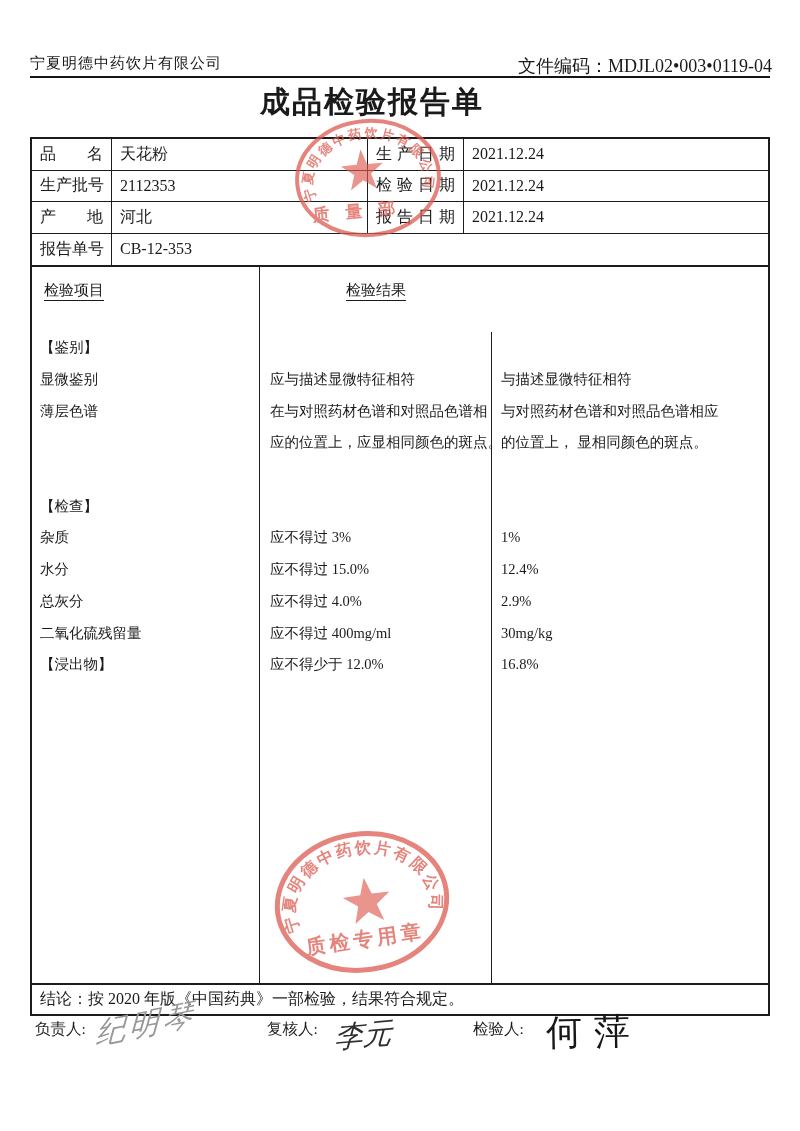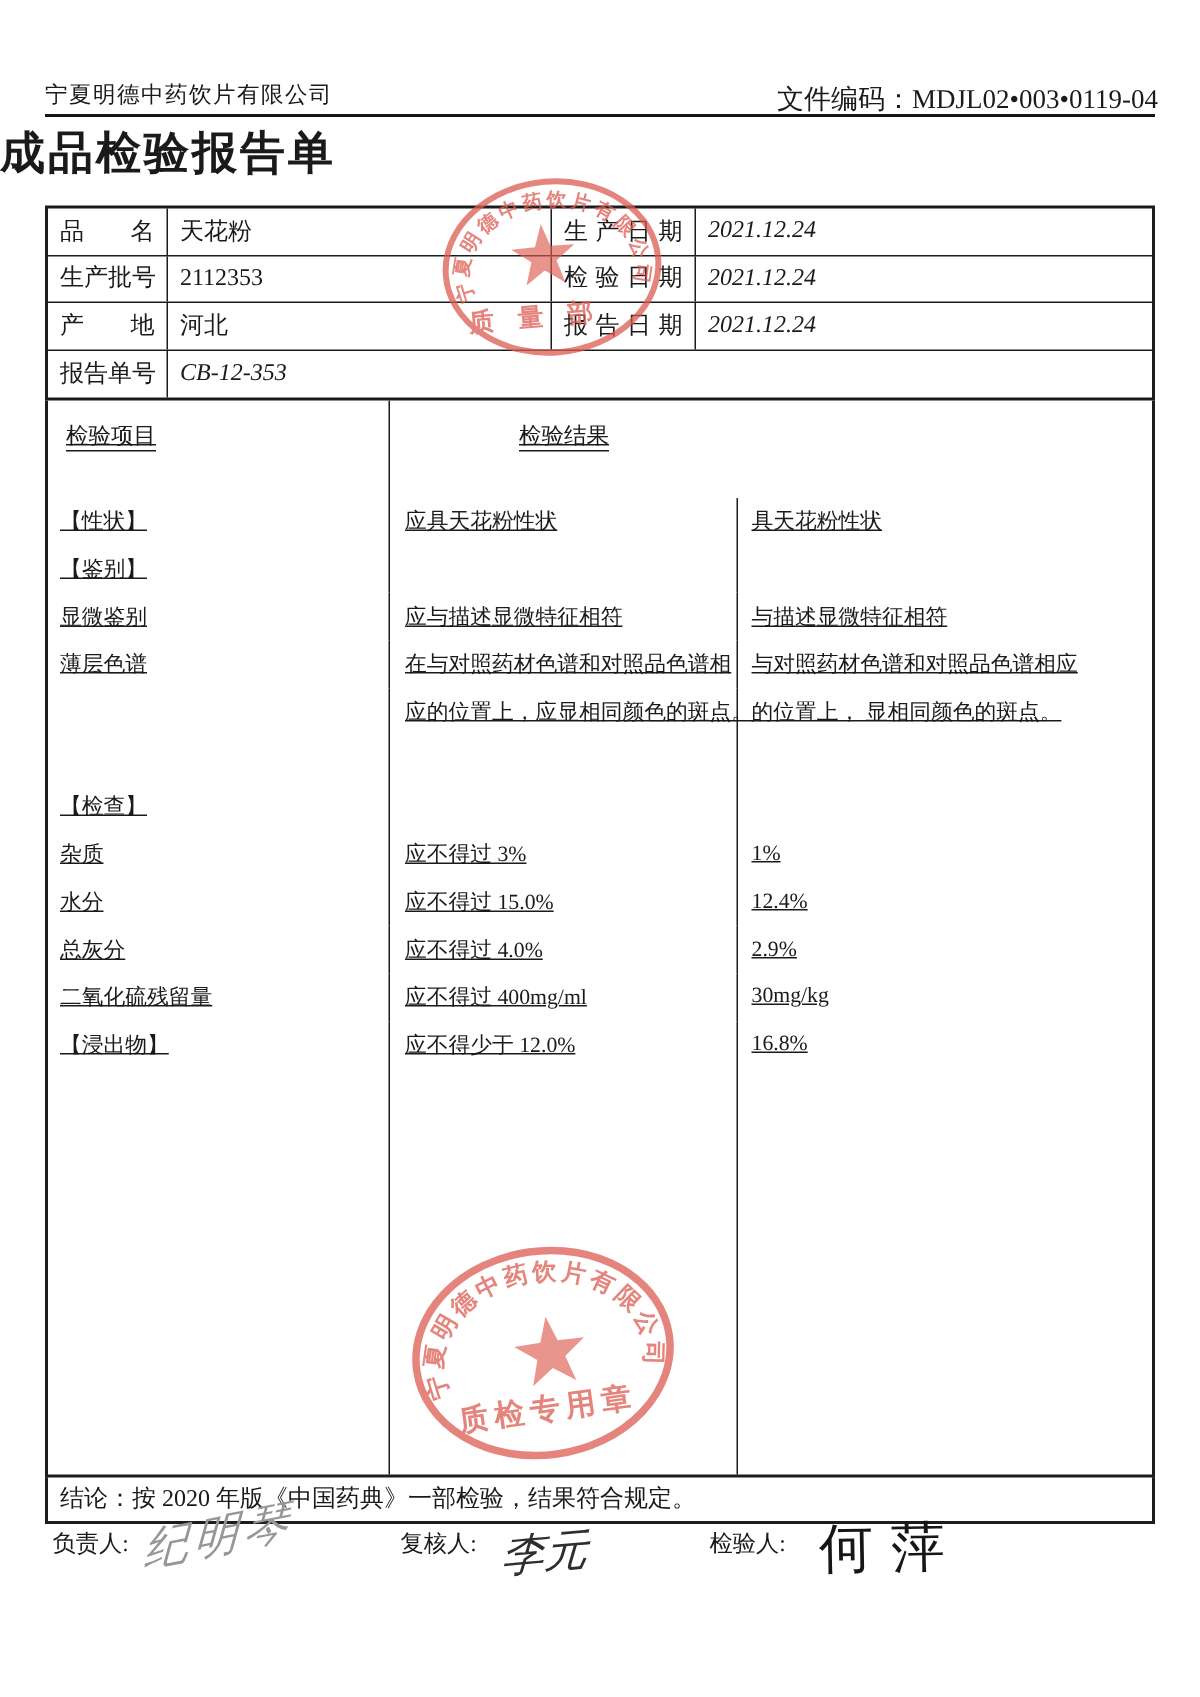--- a/index.html
+++ b/index.html
@@ -10,42 +10,42 @@
     color:#1a1a1a;
   }
   .abs { position:absolute; }
 
   
   .hdr-company { left:30px; top:54px; font-size:15px; letter-spacing:1px; }
   .hdr-code    { right:28px; top:54px; font-size:18px; }
   .rule { left:30px; right:30px; top:76px; height:2px; background:#151515; }
 
   
-  .title { left:0; top:82px; width:744px; 
+  .title { left:0; top:82px; width:744px; text-align:center;
            font-size:30px; font-weight:bold; letter-spacing:2px; }
 
   
   .info-table { left:30px; top:137px; width:740px; height:130px;
                 border:2px solid #1c1c1c; display:flex; flex-direction:column; }
   .info-row { height:31.5px; display:grid; grid-template-columns:80px 256px 96px 1fr;
               border-bottom:1px solid #1c1c1c; }
   .info-row.last { border-bottom:none; grid-template-columns:80px 1fr; }
   .info-cell { display:flex; align-items:center; padding:0 8px; font-size:16px;
                border-right:1px solid #1c1c1c; white-space:nowrap; overflow:hidden; }
-  .info-cell:last-child { border-right:none;font-style:italic; }
+  .info-cell:last-child { border-right:none; }
   .jlabel { display:block; width:100%; text-align:justify; text-align-last:justify;
             text-justify:inter-character; }
 
   
   .main-table { left:30px; top:267px; width:740px; height:718px;
                 border:2px solid #1c1c1c; border-top:none;
                 display:flex; flex-direction:column; font-size:14.5px; }
   .m-row { display:grid; grid-template-columns:228px 232px 1fr; }
   .m-row > div { border-right:1px solid #1c1c1c; display:flex; align-items:center;
-                 white-space:nowrap; overflow:visible;text-decoration:underline; }
+                 white-space:nowrap; overflow:visible; }
   .m-row > div:last-child { border-right:none; }
   .m-head { height:65px; }
   .m-head > div { align-items:flex-start; padding-top:14px; }
   .m-head .h1 { padding-left:12px; }
   .m-head .h2, .m-head .h3 { justify-content:center; }
   .m-head span { text-decoration:underline; text-underline-offset:5px; font-size:15px; }
   .m-line { height:31.7px; }
   .m-line .c1 { padding-left:8px; }
   .m-line .c2 { padding-left:10px; }
   .m-line .c3 { padding-left:9px; }
@@ -120,25 +120,20 @@
 
 <div class="abs main-table">
   <div class="m-row m-head">
     <div class="h1">
         <span>检验项目</span>
       </div>
     <div class="h3">
         <span>检验结果</span>
       </div>
   </div>
-  <div class="m-row m-line">
-      <div class="c1">【性状】</div>
-      <div class="c2">应具天花粉性状</div>
-      <div class="c3">具天花粉性状</div>
-    </div>
   <div class="m-row m-line">
       <div class="c1">【鉴别】</div>
       <div class="c2"></div>
       <div class="c3"></div>
     </div>
   <div class="m-row m-line">
       <div class="c1">显微鉴别</div>
       <div class="c2">应与描述显微特征相符</div>
       <div class="c3">与描述显微特征相符</div>
     </div>

